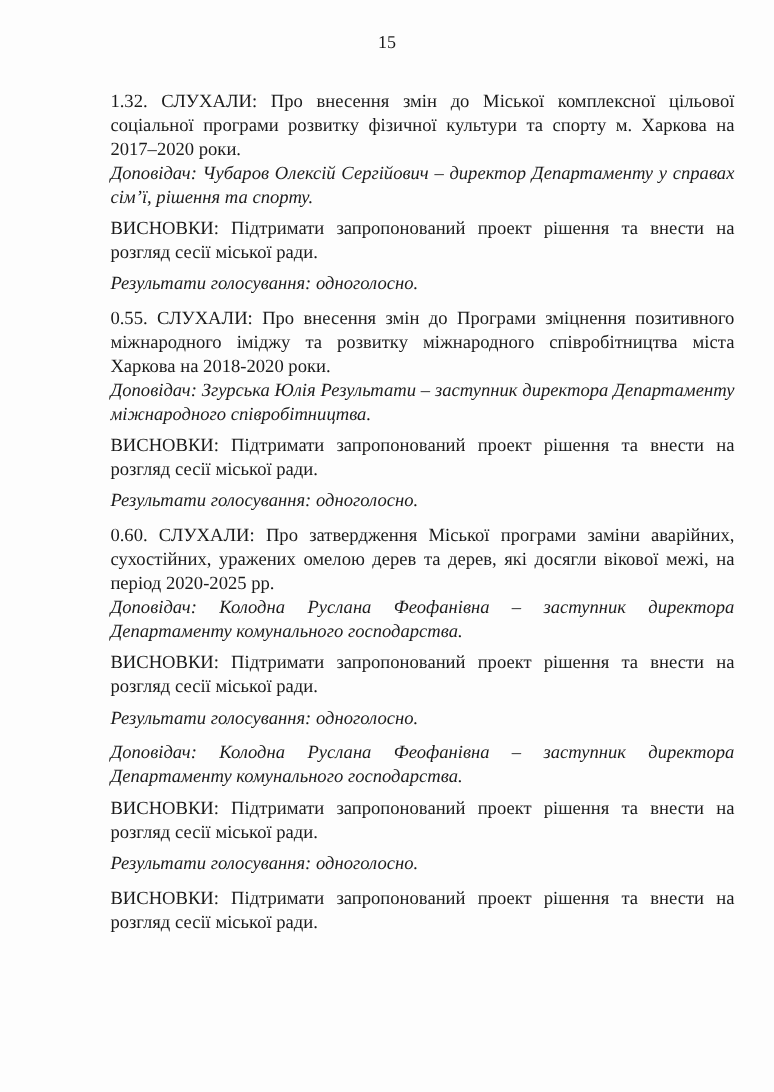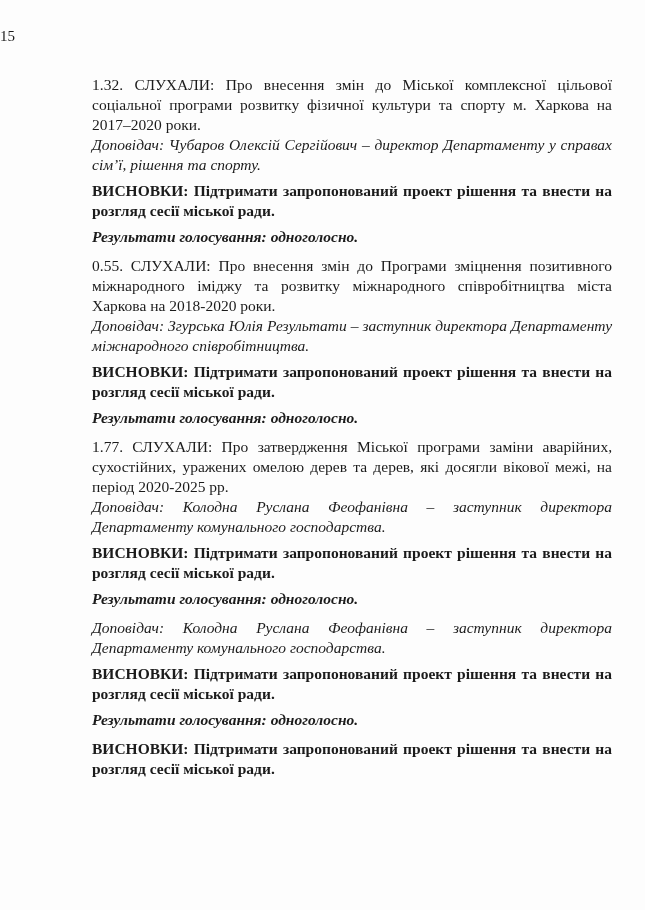--- a/index.html
+++ b/index.html
@@ -14,39 +14,39 @@
     background: #fdfdfd;
     overflow: hidden;
     font-family: "Liberation Serif", "DejaVu Serif", serif;
     color: #1b1b1b;
     font-size: 15.5px;
     line-height: 20px;
     box-sizing: border-box;
   }
   .page-number {
     padding-top: 26px;
+    text-align: center;
     font-size: 15px;
     line-height: 20px;
   }
   .content {
     padding: 13px 33px 0 92px;
   }
   .item {
     margin-top: 9px;
   }
   .item:first-child {
     margin-top: 16px;
   }
   p.para {
     margin: 0;
     text-align: justify;
   }
   p.block {
     margin-top: 6px;
-    font-weight: bold;
   }
   .italic {
     font-style: italic;
   }
 </style>
 </head>
 <body>
 
 <div class="page">
 
@@ -81,21 +81,21 @@
       </p>
       <p class="para block">
         <span>ВИСНОВКИ:</span>
         <span>Підтримати запропонований проект рішення та внести на розгляд сесії міської ради.</span>
       </p>
       <p class="para block italic">Результати голосування: одноголосно.</p>
     </section>
 
     <section class="item">
       <p class="para">
-        <span>1.77. СЛУХАЛИ:</span>
+        <span>0.60. СЛУХАЛИ:</span>
         <span>Про затвердження Міської програми заміни аварійних, сухостійних, уражених омелою дерев та дерев, які досягли вікової межі, на період 2020-2025 рр.</span>
       </p>
       <p class="para italic">
         <span>Доповідач:</span>
         <span>Колодна Руслана Феофанівна – заступник директора Департаменту комунального господарства.</span>
       </p>
       <p class="para block">
         <span>ВИСНОВКИ:</span>
         <span>Підтримати запропонований проект рішення та внести на розгляд сесії міської ради.</span>
       </p>

